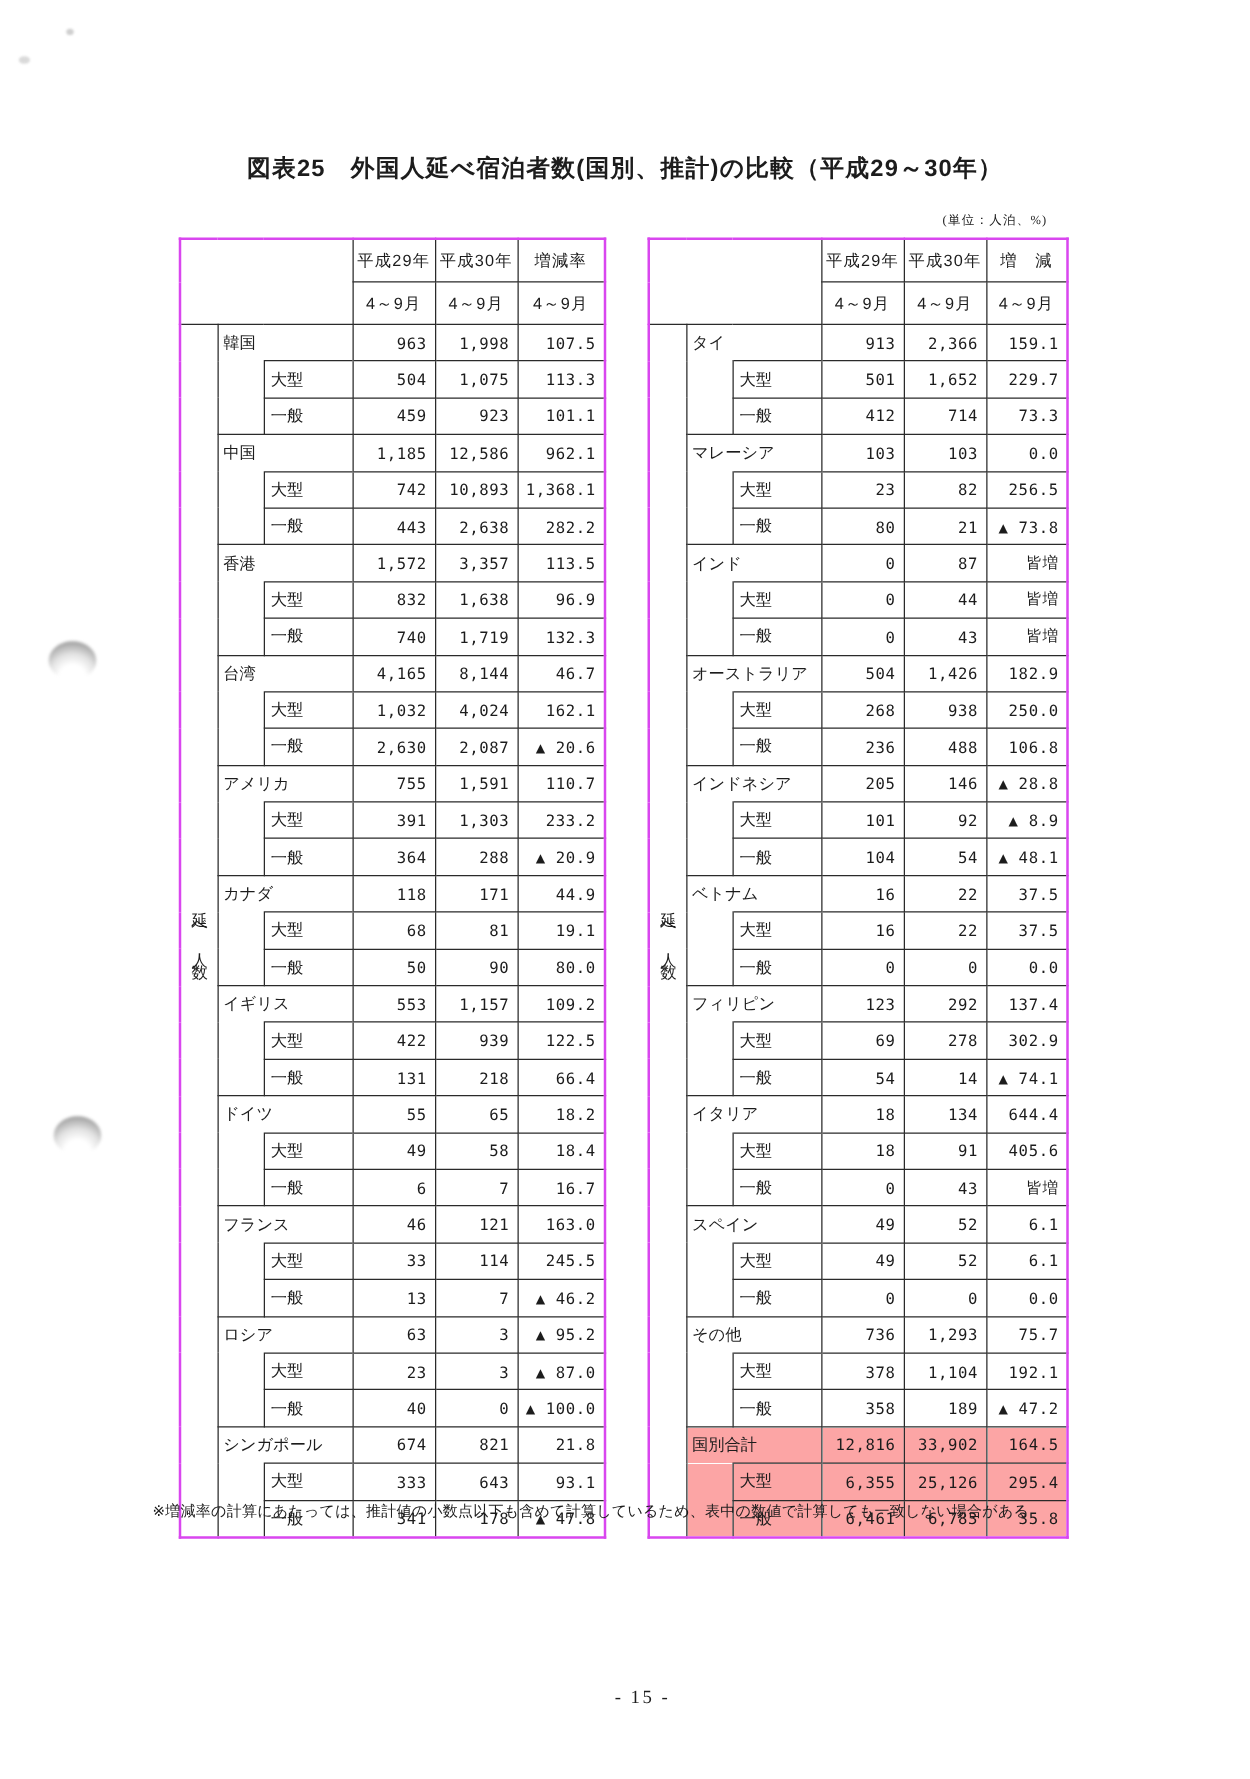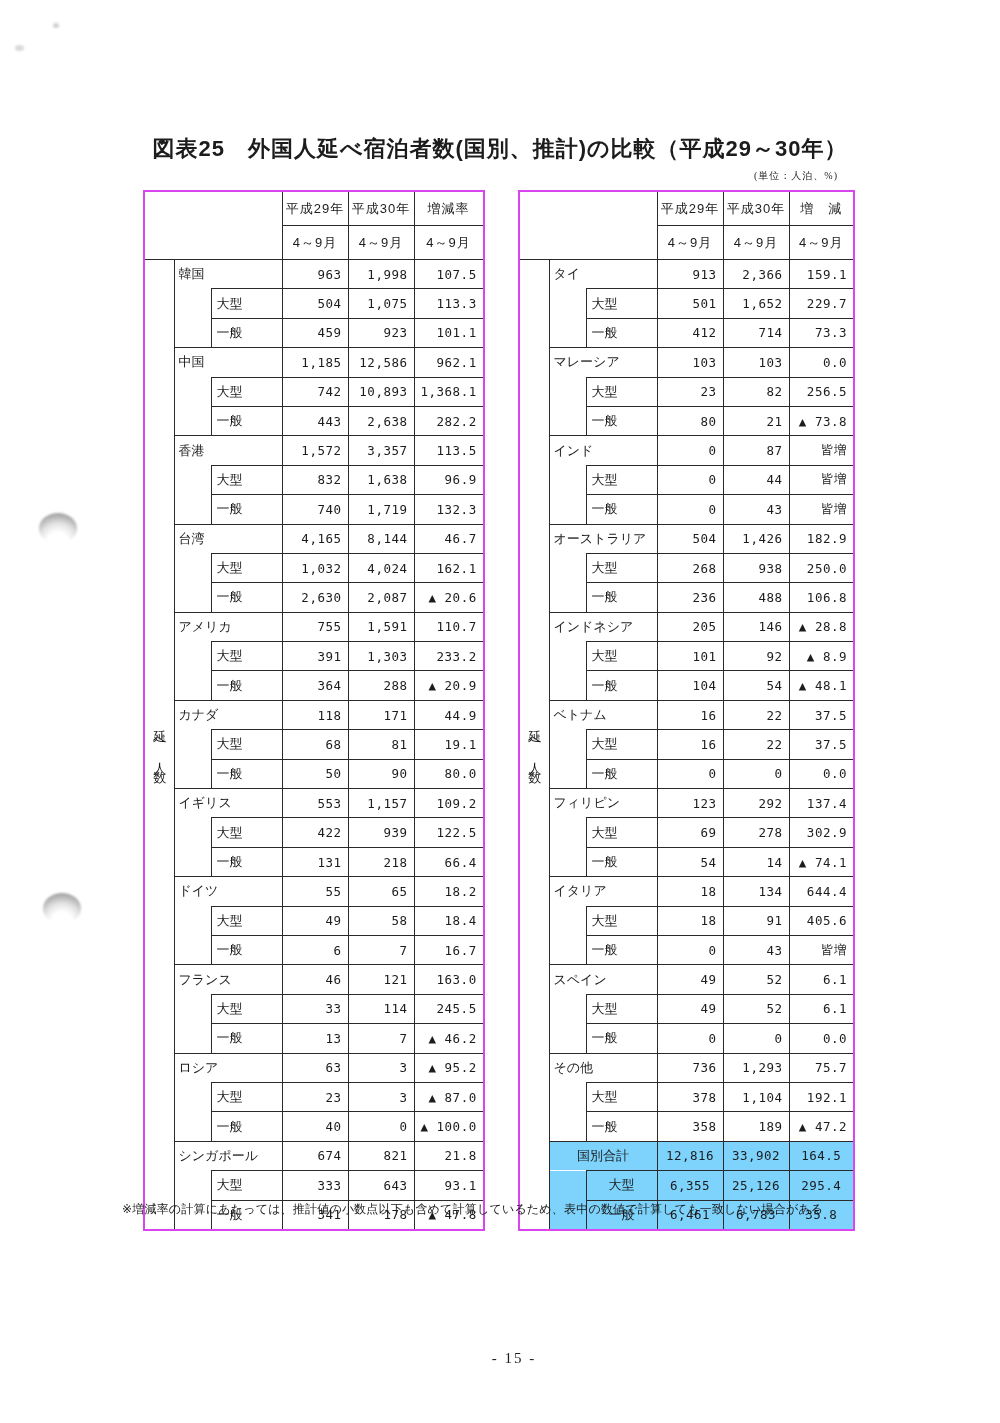--- a/index.html
+++ b/index.html
@@ -2,22 +2,22 @@
 <html><head>
 <meta charset="utf-8">
 <style>
   html,body{margin:0;padding:0;}
   body{
     width:1000px;height:1423px;position:relative;background:#ffffff;
     font-family:"Liberation Sans","DejaVu Sans",sans-serif;color:#1c1c1c;
     overflow:hidden;
   }
   .title{
-    position:absolute;left:0;right:0;top:122px;margin:12px;
-    text-align:center;font-size:22px;font-weight:bold;letter-spacing:1px;
+    position:absolute;left:0;right:0;top:122px;margin:0;
+    text-align:center;font-size:19px;font-weight:bold;letter-spacing:1px;
   }
   .unit-note{
     position:absolute;top:169px;right:162px;font-size:10px;letter-spacing:1px;font-family:Liberation Serif, serif;
   }
   table.t{
     position:absolute;top:190px;border-collapse:collapse;table-layout:fixed;
     border:2px solid #d946ef;
   }
   table.t.left{left:143px;}
   table.t.right{left:518px;}
@@ -34,21 +34,21 @@
   td.sub{text-align:left;padding:0 5px;}
   td.num{
     text-align:right;padding:0 6px;
     font-family:"DejaVu Sans Mono","Liberation Mono",monospace;
     font-size:12.5px;letter-spacing:0.5px;
   }
   td.vlabel{
     writing-mode:vertical-rl;text-align:center;letter-spacing:9px;
     font-size:13px;padding:0;
   }
-  tr.hl td{background:#7dd3fc;text-align:center;}
+  tr.hl td{background:#fca5a5;}
   .footnote{
     position:absolute;left:122px;top:1201px;font-size:12px;letter-spacing:0.2px;
   }
   .pageno{
     position:absolute;left:0;right:0;top:1350px;text-align:center;
     font-family:"Liberation Serif","DejaVu Serif",serif;font-size:15px;
     letter-spacing:2px;
     padding-left:28px;
   }
   .hole{

